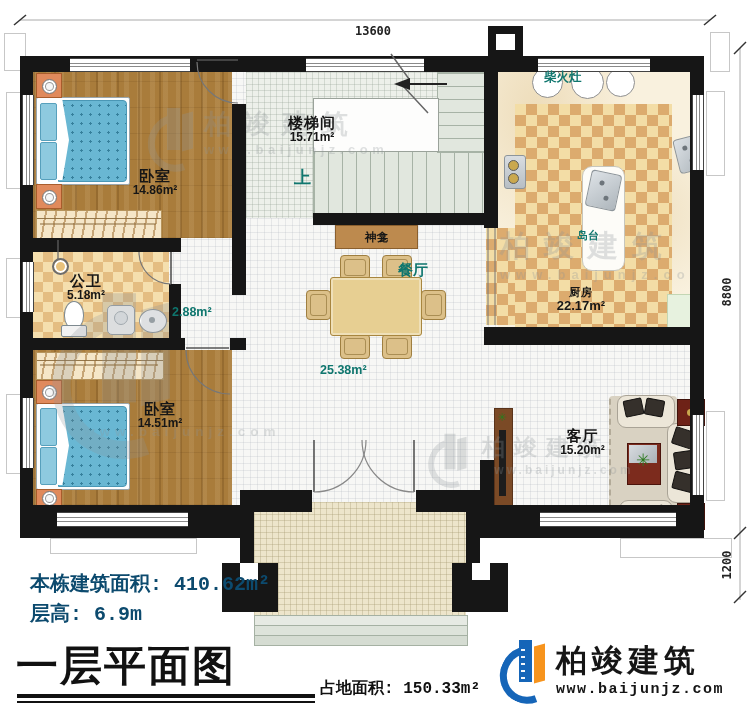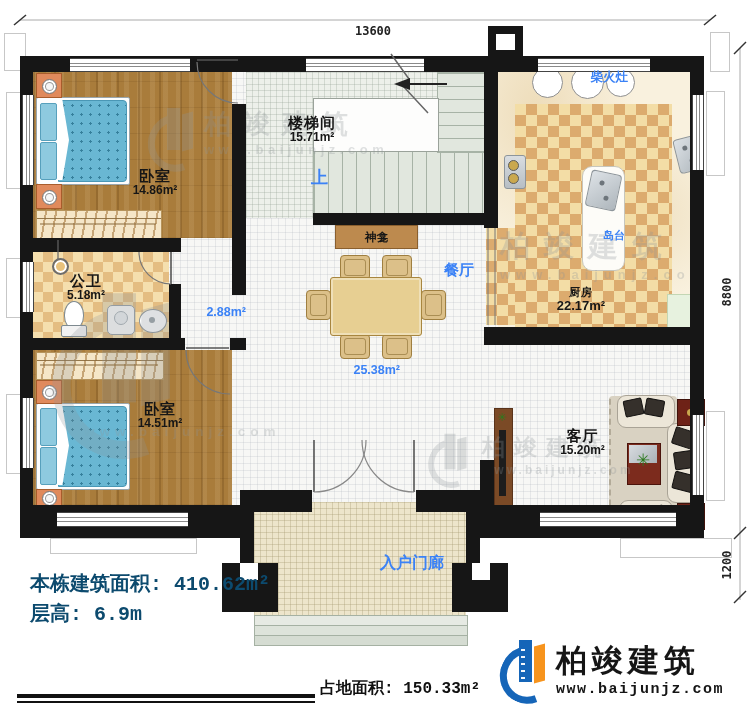--- a/index.html
+++ b/index.html
@@ -44,21 +44,21 @@
   .sidetable{position:absolute;background:#6e2217;border:1px solid #3f120a;z-index:21;}
   .sidetable::after{content:"";position:absolute;left:50%;top:50%;width:7px;height:7px;margin:-4px 0 0 -4px;border-radius:50%;background:#caa84e;}
   .sink{position:absolute;background:linear-gradient(135deg,#dde2e6,#aeb6bc);border:1px solid #8d959b;border-radius:4px;z-index:22;}
   .sink::before{content:"";position:absolute;left:30%;top:22%;width:5px;height:5px;border-radius:50%;background:#6d757b;}
   .sink::after{content:"";position:absolute;right:28%;bottom:22%;width:5px;height:5px;border-radius:50%;background:#6d757b;}
   .stove-circle{position:absolute;background:#fff;border:1.5px solid #8f8f8f;border-radius:50%;z-index:14;}
   
   .lbl{position:absolute;z-index:60;font-weight:bold;color:#161616;text-align:center;line-height:1.15;}
   .lbl .name{font-size:15px;letter-spacing:1px;}
   .lbl .area{font-size:12px;letter-spacing:0;}
-  .lbl-solo{position:absolute;z-index:60;font-weight:bold;color:#3b82f6;text-align:right;line-height:1.1;}
+  .lbl-solo{position:absolute;z-index:60;font-weight:bold;color:#0f766e;text-align:left;line-height:1.1;}
   .dim{position:absolute;z-index:62;font-size:12px;font-weight:bold;color:#222;text-align:center;font-family:"DejaVu Sans Mono","Liberation Mono",monospace;}
   
   .logo-mark{position:relative;width:46px;height:58px;}
   .logo-mark .swoosh{position:absolute;left:-2px;top:8px;width:42px;height:44px;border:7px solid #1565b8;border-top-color:transparent;border-right-color:transparent;border-radius:50%;transform:rotate(25deg);}
   .logo-mark .t1{position:absolute;left:17px;top:2px;width:13px;height:42px;background:#1565b8;background-image:repeating-linear-gradient(0deg,rgba(255,255,255,.95) 0 2px,transparent 2px 7px);background-size:4px 100%;background-repeat:no-repeat;background-position:2px 4px;}
   .logo-mark .t2{position:absolute;left:32px;top:7px;width:11px;height:37px;background:#f7941d;transform:skewY(-15deg);}
   .logo-mark.mono .swoosh{border-color:transparent transparent currentColor currentColor;opacity:.9;border-width:7px;}
   .logo-mark.mono .t1{background:currentColor;background-image:none;}
   .logo-mark.mono .t2{background:currentColor;}
   .wm{position:absolute;z-index:24;opacity:.28;color:#8d9498;pointer-events:none;}
@@ -277,21 +277,20 @@
   <div class="lbl" style="left:110px;top:400px;width:100px;">
     <div class="name">卧室</div>
     <div class="area">14.51m²</div>
   </div>
   <div class="lbl-solo" style="left:398px;top:262px;width:76px;font-size:15px;">餐厅</div>
   <div class="lbl-solo" style="left:320px;top:364px;width:80px;font-size:12.5px;">25.38m²</div>
   <div class="lbl" style="left:535px;top:427px;width:95px;">
     <div class="name">客厅</div>
     <div class="area">15.20m²</div>
   </div>
-  <div class="lbl-solo" style="left:299px;top:554px;width:145px;font-size:16px;">入户门廊</div>
 
   <div class="wm" style="left:150px;top:106px;display:flex;align-items:flex-start;gap:8px;">
     <div class="logo-mark mono">
         <div class="swoosh"></div>
         <div class="t1"></div>
         <div class="t2"></div>
       </div>
     <div>
       <div class="wm-name" style="font-size:27px;letter-spacing:12px;">柏竣建筑</div>
       <div class="wm-site" style="font-size:13px;letter-spacing:4.5px;">www.baijunjz.com</div>
@@ -317,20 +316,21 @@
       </div>
     <div>
       <div class="wm-name" style="font-size:23px;letter-spacing:9px;">柏竣建筑</div>
       <div class="wm-site" style="font-size:12px;letter-spacing:3px;">www.baijunjz.com</div>
     </div>
   </div>
 
   <div class="info-line" style="left:30px;top:570px;">本栋建筑面积: 410.62m²</div>
   <div class="info-line" style="left:30px;top:600px;">层高: 6.9m</div>
 
+  <div class="tb-title" style="left:16px;top:638px;">一层平面图</div>
   <div class="tb-line" style="left:17px;top:694px;width:298px;height:4px;"></div>
   <div class="tb-line" style="left:17px;top:701px;width:298px;height:2px;"></div>
   <div class="tb-small" style="left:320px;top:678px;">占地面积: 150.33m²</div>
   <div class="abs" style="left:502px;top:638px;z-index:70;">
     <div class="logo-mark">
         <div class="swoosh"></div>
         <div class="t1"></div>
         <div class="t2"></div>
       </div>
   </div>

